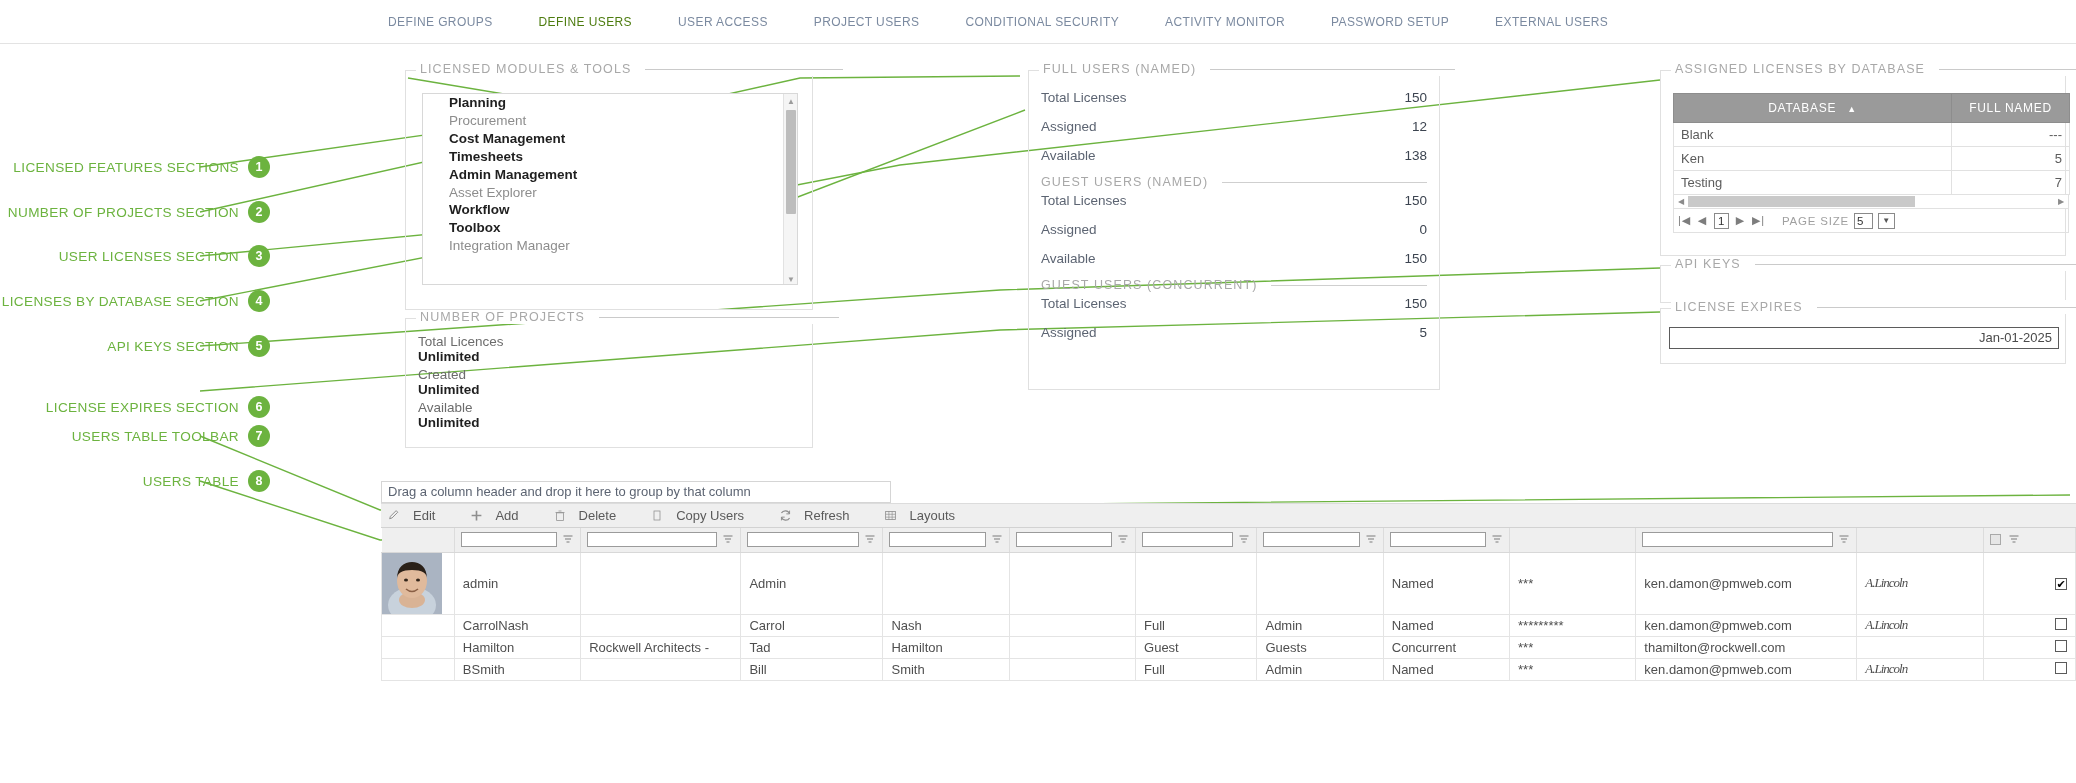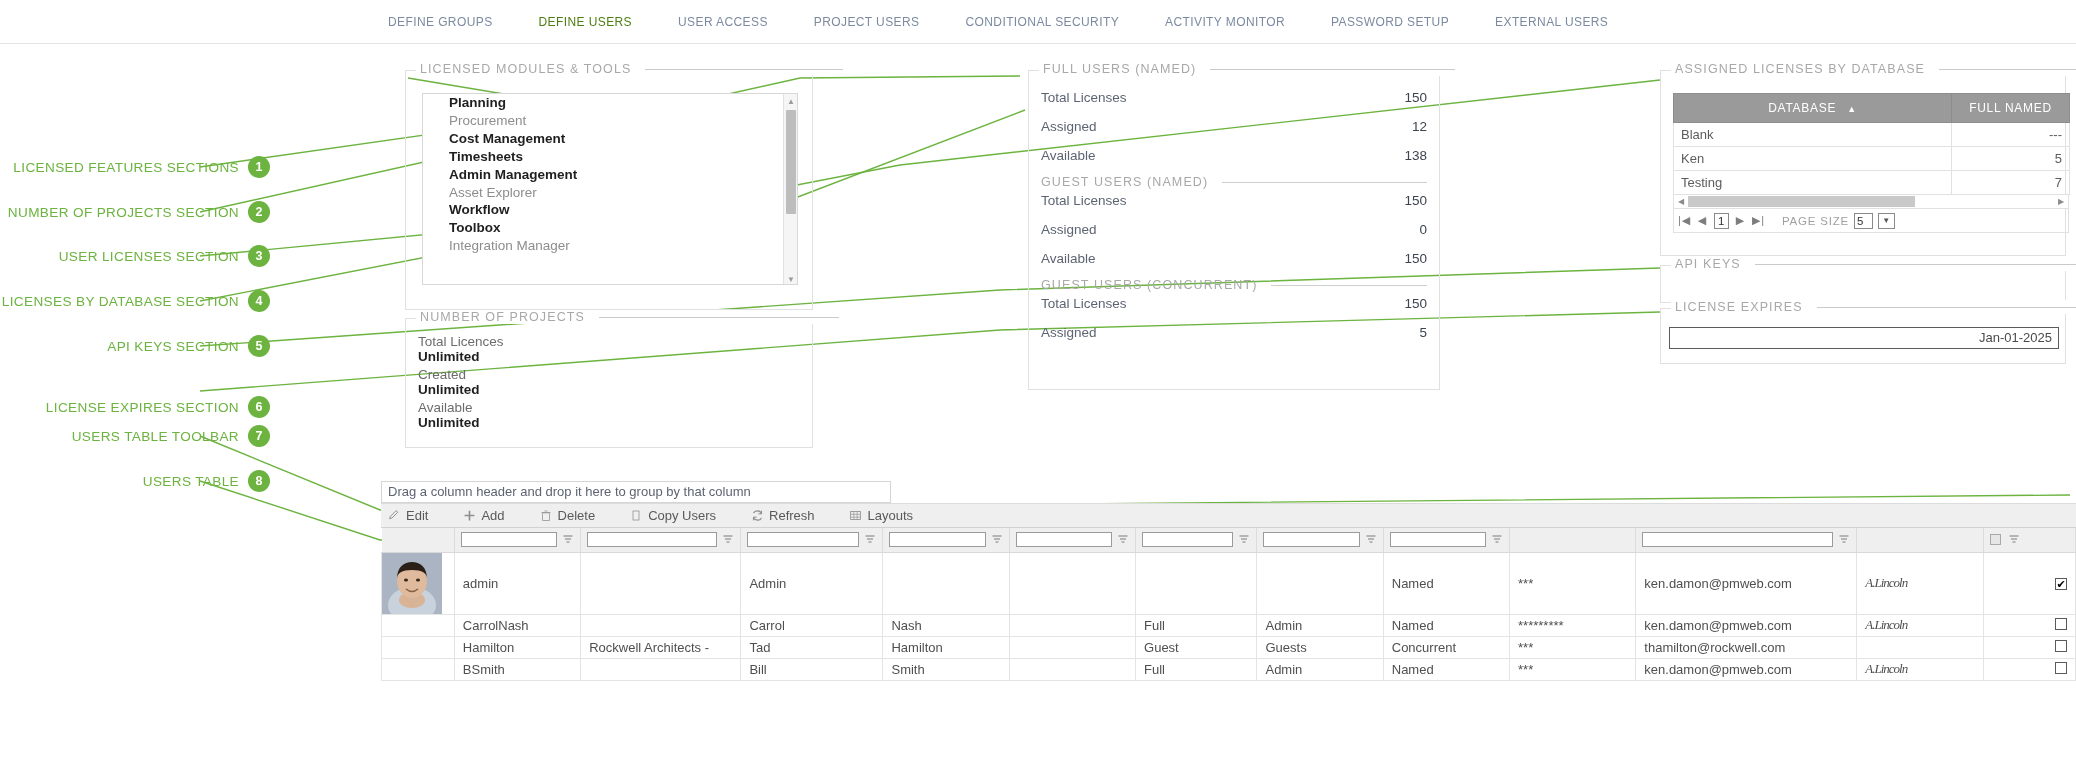--- a/index.html
+++ b/index.html
@@ -118,21 +118,21 @@
   #groupbar {
     position:absolute; left:381px; top:481px; width:510px; height:22px;
     border:1px solid #d5d5d5; background:#fff;
     font-size:13px; color:#5c6472; padding-left:6px; line-height:20px;
   }
   #toolbar {
     position:absolute; left:381px; top:503px; width:1695px; height:25px;
     background:#efefef; border-top:1px solid #dcdcdc; border-bottom:1px solid #d2d2d2;
     display:flex; align-items:center; padding-left:6px; gap:0;
   }
-  .tb-item { display:flex; align-items:center; gap:5px; font-size:13px; color:#5a5a5a; margin-right:34px; cursor:pointer; }
+  .tb-item { display:flex; align-items:center; gap:12px; font-size:13px; color:#5a5a5a; margin-right:34px; cursor:pointer; }
   .tb-ico { width:14px; height:14px; display:flex; align-items:center; justify-content:center; color:#8e8e8e; }
 
   #grid { position:absolute; left:381px; top:528px; width:1695px; }
   #grid table { border-collapse:collapse; table-layout:fixed; width:1695px; }
   #grid thead th {
     background:#9a9a9a; color:#fff; height:34px; font-weight:normal;
     font-size:12px; letter-spacing:.4px; border-right:1px solid #8a8a8a;
     text-transform:uppercase;
   }
   #grid tr.filterrow td {

